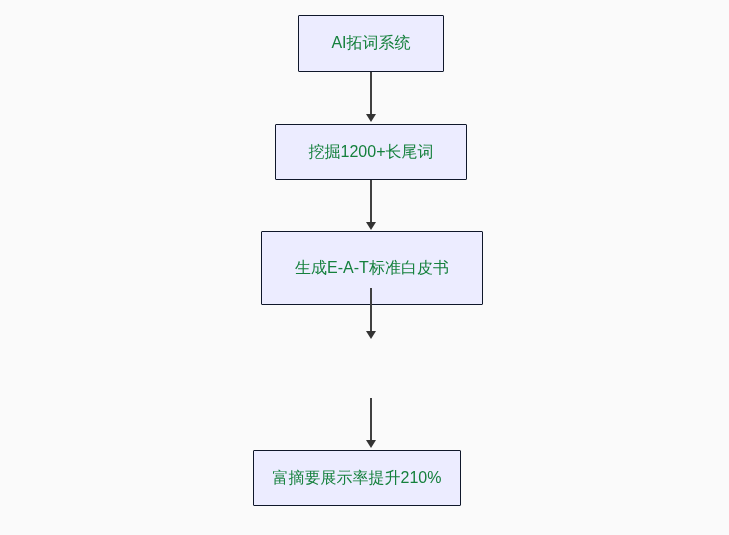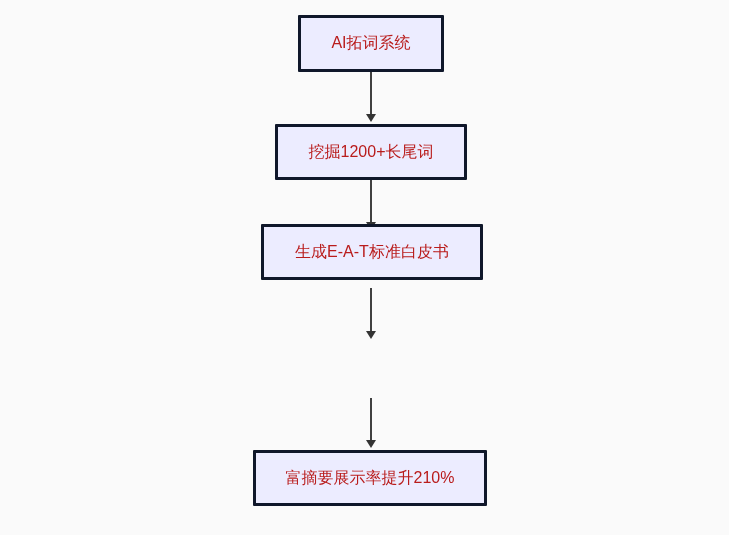--- a/index.html
+++ b/index.html
@@ -11,35 +11,35 @@
     width: 729px;
     height: 535px;
     background: #fafafa;
     overflow: hidden;
     font-family: "Liberation Sans", "DejaVu Sans", sans-serif;
   }
   .node {
     position: absolute;
     box-sizing: border-box;
     background: #ECECFF;
-    border: 3px solid #0f172a;
+    border: 1px solid #0f172a;
     border-radius: 1px;
-    color: #b91c1c;
+    color: #15803d;
     font-size: 16px;
     display: flex;
     align-items: center;
     justify-content: center;
     text-align: center;
     white-space: nowrap;
   }
   .node-1 { left: 298px; top: 15px;  width: 146px; height: 57px; }
   .node-2 { left: 275px; top: 124px; width: 192px; height: 56px; }
-  .node-3 { left: 261px; top: 224px; width: 222px; height: 56px; }
+  .node-3 { left: 261px; top: 231px; width: 222px; height: 74px; }
   .node-4 { left: 263px; top: 341px; width: 216px; height: 57px; }
-  .node-5 { left: 253px; top: 450px; width: 234px; height: 56px; }
+  .node-5 { left: 253px; top: 450px; width: 208px; height: 56px; }
 
   .edge {
     position: absolute;
     width: 10px;
     display: flex;
     flex-direction: column;
     align-items: center;
   }
   .edge .shaft {
     width: 2px;

